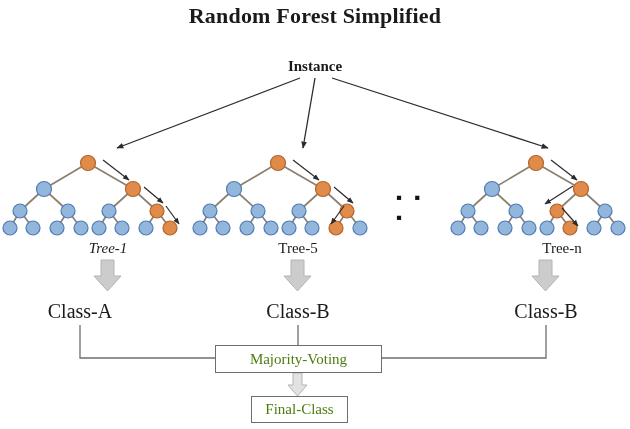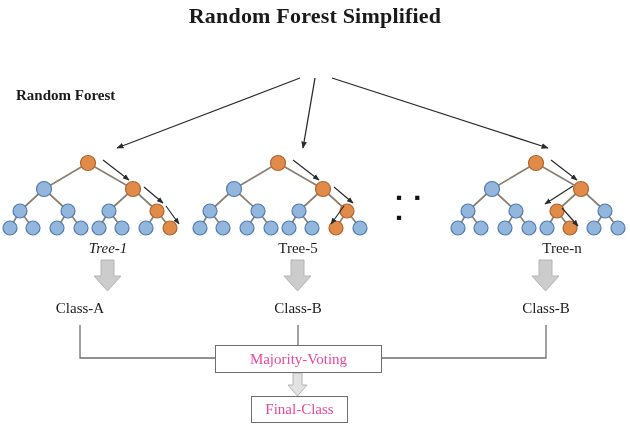--- a/index.html
+++ b/index.html
@@ -13,40 +13,40 @@
   #stage{position:absolute;left:0;top:0;width:630px;height:429px;}
   svg.layer{position:absolute;left:0;top:0;width:630px;height:429px;}
   .txt{position:absolute;white-space:nowrap;color:#1a1a1a;}
   .title{
     font-size:22px;font-weight:bold;letter-spacing:.2px;
     left:0;top:3px;width:630px;text-align:center;
   }
   .rf-label{font-size:15px;font-weight:bold;left:16px;top:87px;}
   .instance-label{font-size:15px;font-weight:bold;left:0;top:58px;width:630px;text-align:center;}
   .tree-label{font-size:15px;top:240px;width:140px;text-align:center;}
-  .class-label{font-size:15px;top:300px;width:140px;text-align:center;}
+  .class-label{font-size:20px;top:300px;width:140px;text-align:center;}
   .box{
     position:absolute;border:1px solid #6e6e6e;background:#fff;
-    font-size:15px;color:#ec4899;text-align:center;
+    font-size:15px;color:#4d7c0f;text-align:center;
     display:flex;align-items:center;justify-content:center;
   }
   #majority-voting-box{left:215px;top:345px;width:165px;height:26px;}
   #final-class-box{left:251px;top:396px;width:95px;height:25px;}
   .ellipsis{
     position:absolute;left:396px;top:188px;width:40px;
     font-size:17px;font-weight:bold;letter-spacing:4px;color:#111;
   }
 </style>
 </head>
 <body>
 
 <div id="stage">
 
   <div class="txt title">Random Forest Simplified</div>
-  <div class="txt rf-label">Random Forest</div>
+  <div class="txt instance-label">Instance</div>
 
   <svg class="layer" viewBox="0 0 630 429">
     <defs>
       <marker id="ah" viewBox="0 0 10 10" refX="9" refY="5" markerWidth="5.5" markerHeight="5.5" orient="auto-start-reverse">
         <path d="M 0 1 L 10 5 L 0 9 z" fill="#2b2b2b"></path>
       </marker>
     </defs>
 
     <g>
       <line x1="300" y1="78" x2="117" y2="148" stroke="#2b2b2b" stroke-width="1.3" marker-end="url(#ah)"></line>

